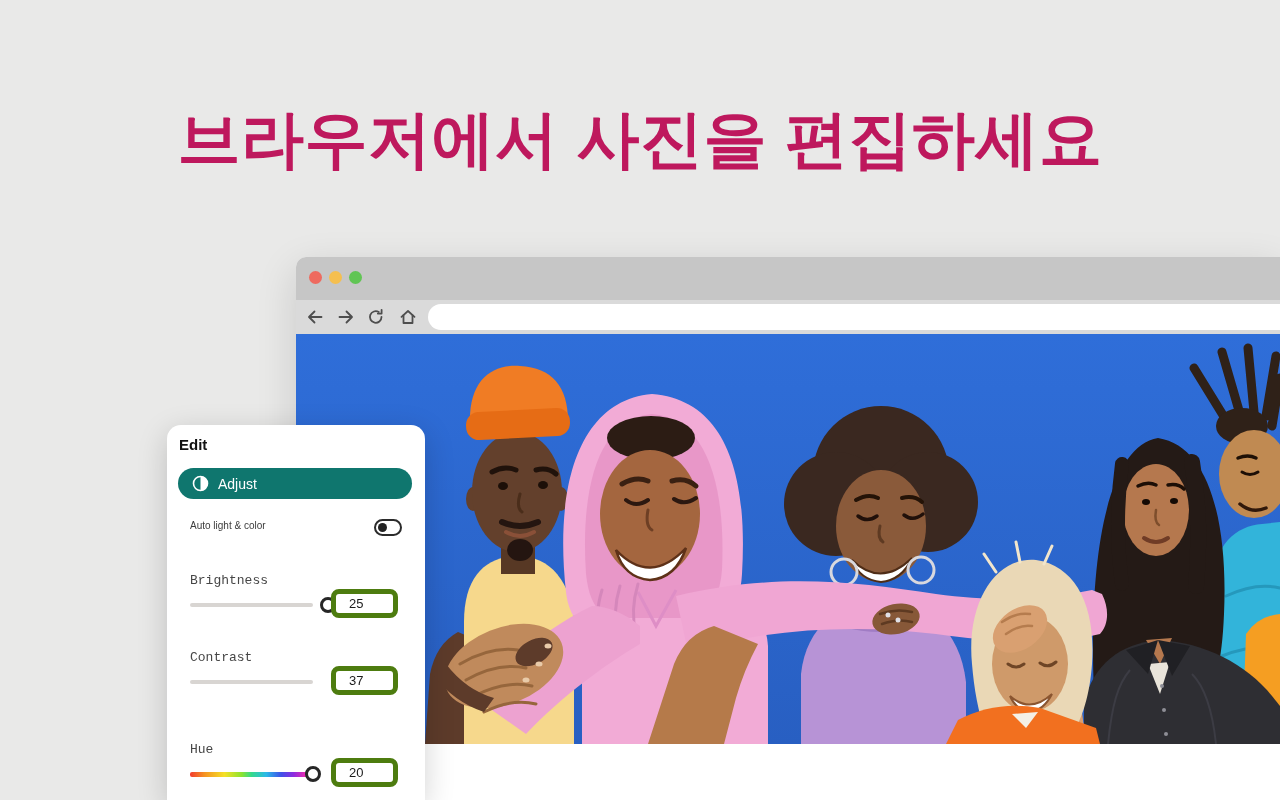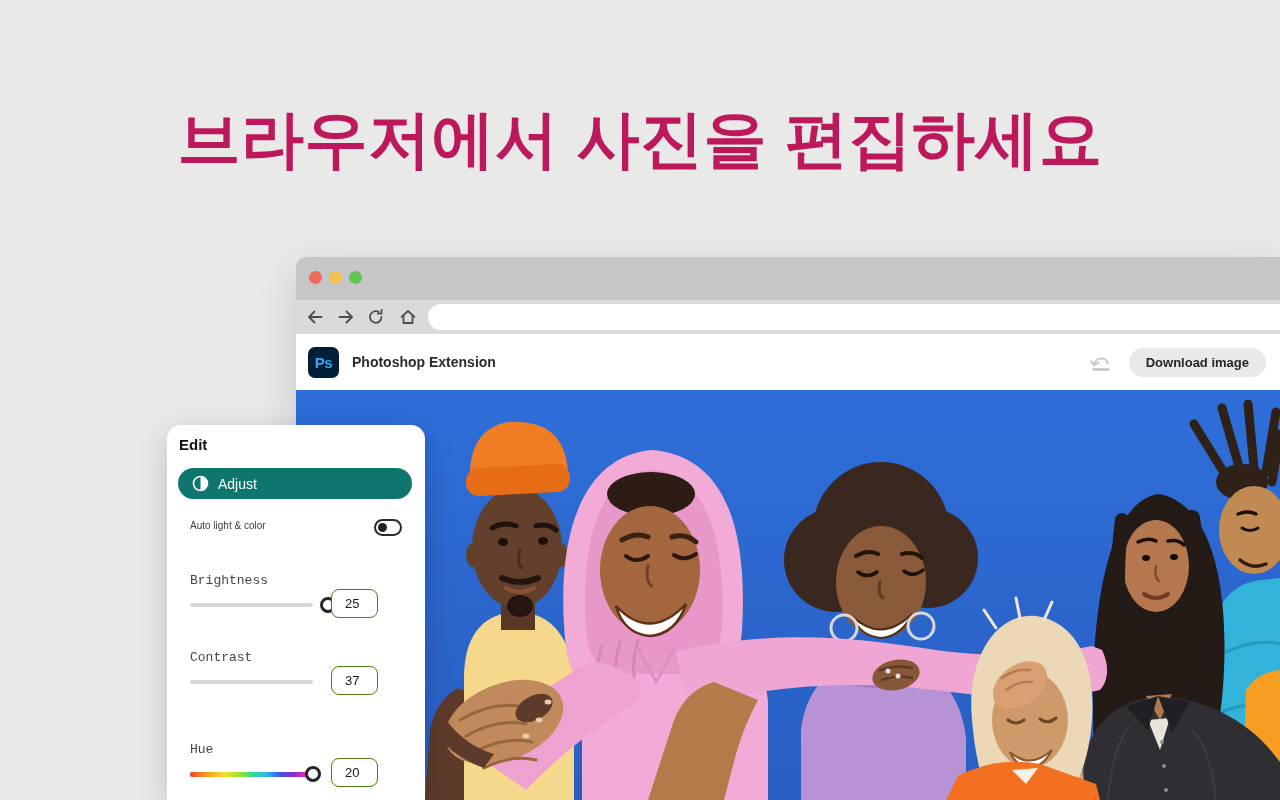--- a/index.html
+++ b/index.html
@@ -88,22 +88,22 @@
   .s-track.hue {
     height:5px; top:32.5px;
     background:linear-gradient(90deg,#f23c2e 0%,#f59422 12%,#f5e027 28%,#8ce32f 42%,#35d98c 50%,#2bb9e8 62%,#3f51e8 74%,#8b2de0 84%,#e02bb4 93%,#f03c50 100%);
   }
   .s-thumb {
     position:absolute; top:35px; left:50%; width:16px; height:16px;
     background:#fff; border:3.5px solid #262626; border-radius:50%;
     transform:translate(-50%,-50%); cursor:grab;
   }
   .s-value {
-    position:absolute; left:141px; top:19px; width:47px; height:29px;
-    border:1px solid #4d7c0f; border-radius:8px; background:#fff;
+    position:absolute; left:141px; top:19px; width:67px; height:29px;
+    border:5px solid #4d7c0f; border-radius:8px; background:#fff;
     font-size:13px; color:#1b1b1b; padding-left:13px; outline:none;
     font-family:inherit;
   }
 </style>
 </head>
 <body>
 
 <h1 class="headline">브라우저에서 사진을 편집하세요</h1>
 
 <div class="browser">
@@ -134,34 +134,20 @@
     </span>
     <span class="nav-ic" style="left:103px">
       <svg viewBox="0 0 18 18">
           <path d="M2.5 8.8 L9 3 L15.5 8.8"></path>
           <path d="M4.5 7.2 V15 H13.5 V7.2"></path>
         </svg>
     </span>
     <input class="url" value="" style="">
   </div>
 
-  <div class="toolbar">
-    <div class="ps-logo">
-      <span>Ps</span>
-    </div>
-    <span class="app-name">Photoshop Extension</span>
-    <button class="undo-btn">
-      <svg viewBox="0 0 28 22" width="28" height="22" fill="none" stroke="#c8c8c8" stroke-width="2" stroke-linecap="round">
-        <path d="M7 14 A 7.2 7.2 0 0 1 21 12.5"></path>
-        <path d="M7 14 l-3 -3.6 M7 14 l4.6 -2.4"></path>
-        <path d="M6.5 18.5 H21.5" stroke="#c4c4c4" stroke-width="2.4"></path>
-      </svg>
-    </button>
-    <button class="dl-btn">Download image</button>
-  </div>
 
   <svg class="photo" viewBox="0 0 984 410" preserveAspectRatio="none">
     <defs>
       <linearGradient id="sky" x1="0" y1="0" x2="0" y2="1">
         <stop offset="0" stop-color="#2f6ed9"></stop>
           <stop offset="1" stop-color="#285fc2"></stop>
       </linearGradient>
     </defs>
     <rect width="984" height="410" fill="url(#sky)"></rect>
 

